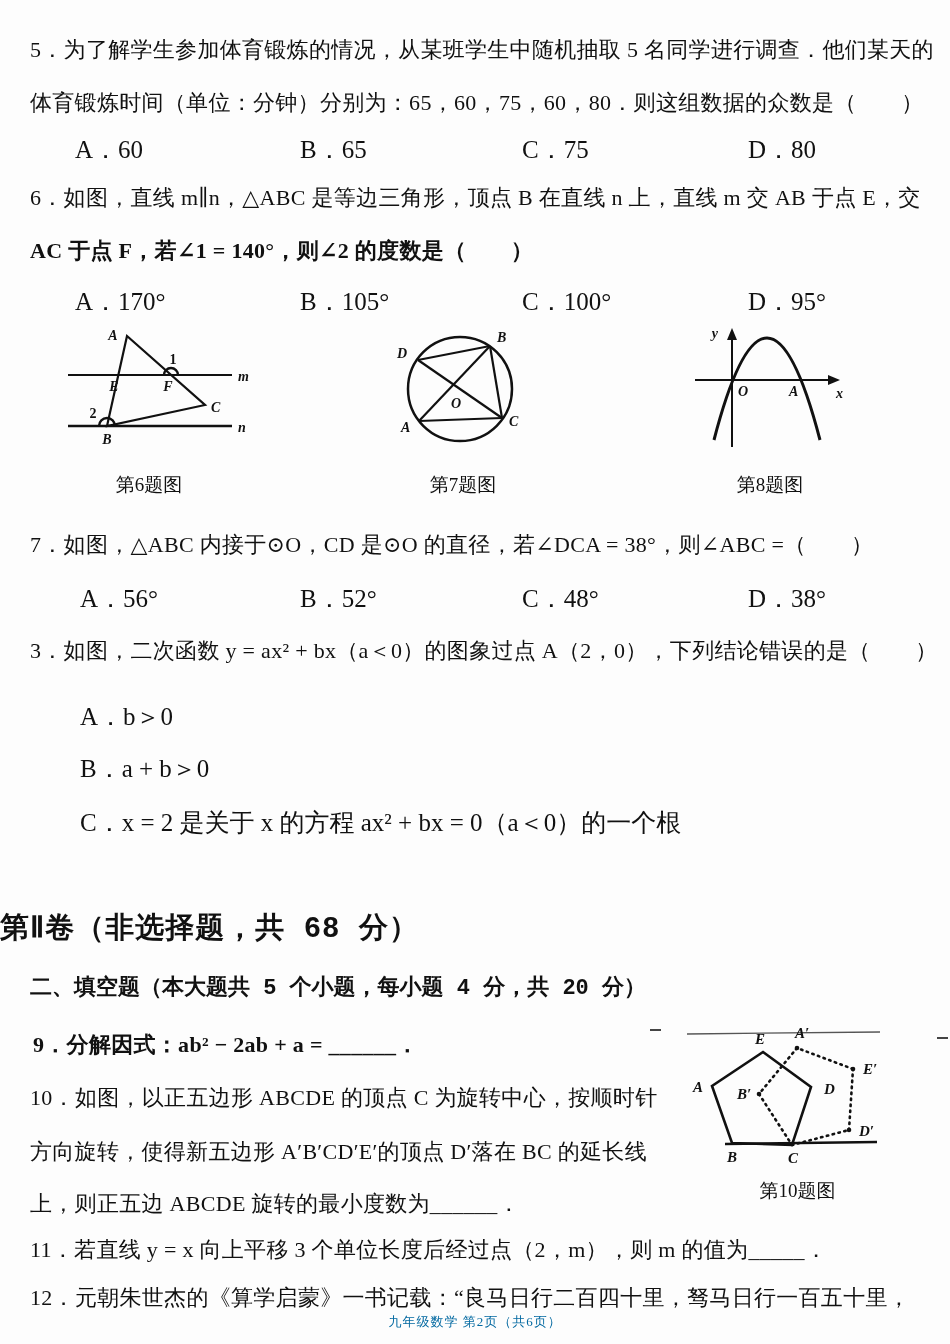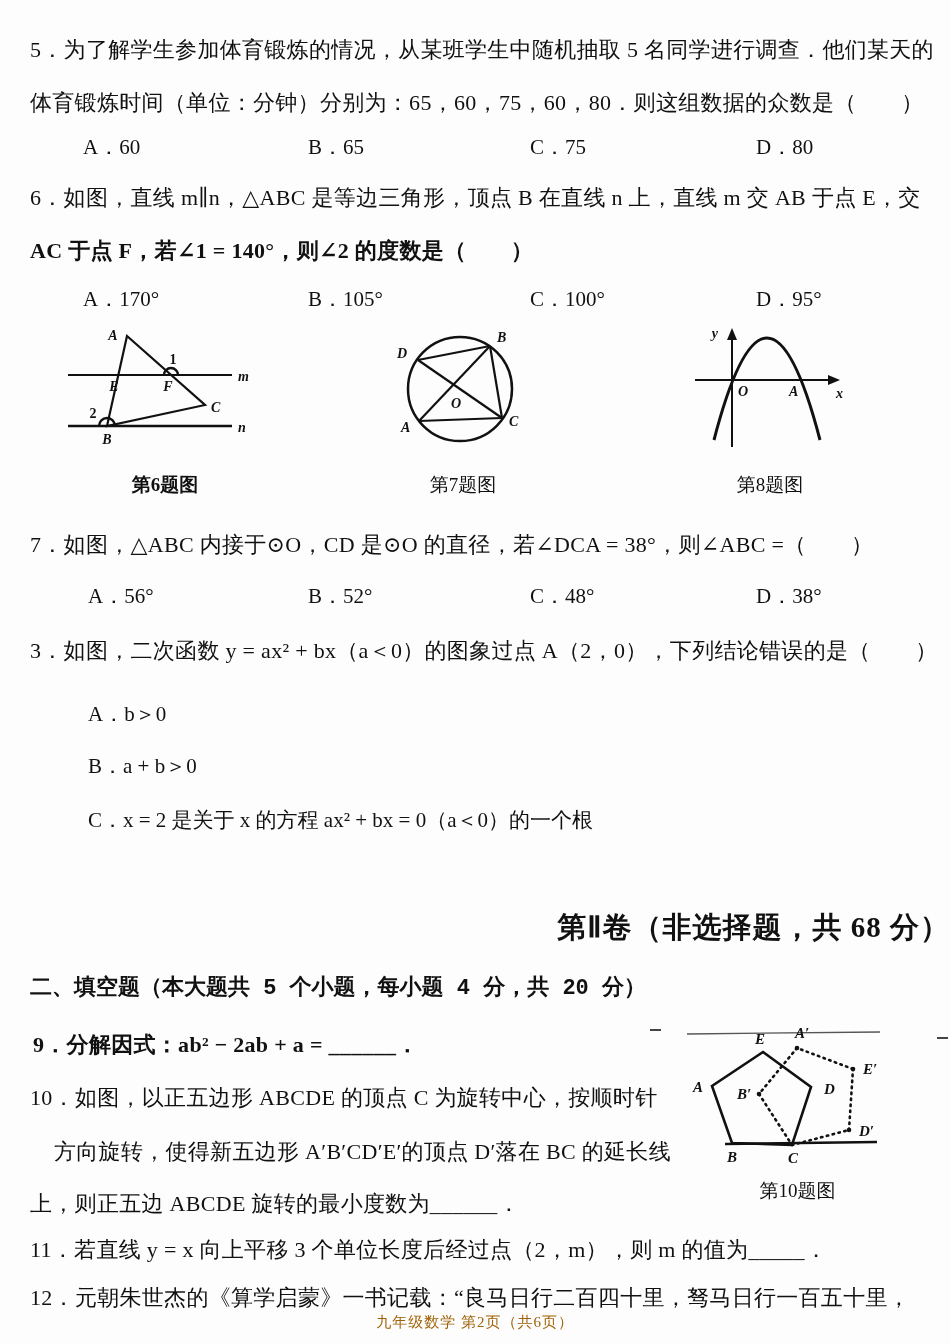--- a/index.html
+++ b/index.html
@@ -14,28 +14,27 @@
   .line{
     position:absolute;
     white-space:nowrap;
     font-size:22px;
     line-height:1.2;
     letter-spacing:0.3px;
   }
   .opt{
     position:absolute;
     white-space:nowrap;
-    font-size:21px;
-    margin-left:8px;
+    font-size:25px;
   }
   .sec-title{
     position:absolute;
     left:0;width:950px;
-    text-align:right;
-    font-family:Liberation Serif, serif;
+    text-align:left;
+    font-family:Liberation Mono, monospace;
     font-weight:bold;
     font-size:29px;
     letter-spacing:1px;
   }
   .sub-head{
     position:absolute;
     white-space:nowrap;
     font-family:Liberation Mono, monospace;
     font-weight:bold;
     font-size:22px;
@@ -43,22 +42,22 @@
   .caption{
     position:absolute;
     text-align:center;
     font-size:19px;
     white-space:nowrap;
   }
   .footer{
     position:absolute;
     left:0;width:950px;
     text-align:center;
-    font-size:15px;
-    color:#a16207;
+    font-size:13px;
+    color:#0369a1;
     letter-spacing:1px;
   }
   svg{position:absolute;overflow:visible;}
   svg text{
     font-family:"Liberation Serif","DejaVu Serif",serif;
     font-weight:bold;
     font-style:italic;
     fill:#111;
   }
   svg text.upright{font-style:normal;}
@@ -92,21 +91,21 @@
     <text x="58" y="14" font-size="14" text-anchor="middle">A</text>
     <text x="59" y="65" font-size="14" text-anchor="middle">E</text>
     <text x="113" y="65" font-size="14" text-anchor="middle">F</text>
     <text x="118" y="38" font-size="14" text-anchor="middle" class="upright">1</text>
     <text x="183" y="55" font-size="14">m</text>
     <text x="156" y="86" font-size="14">C</text>
     <text x="38" y="92" font-size="14" text-anchor="middle" class="upright">2</text>
     <text x="52" y="118" font-size="14" text-anchor="middle">B</text>
     <text x="183" y="106" font-size="14">n</text>
   </svg>
-  <div class="caption" style="left:65px;top:472px;width:200px;font-weight:bold;">第6题图</div>
+  <div class="caption" style="left:49px;top:472px;width:200px;">第6题图</div>
 
   <svg style="left:393px;top:330px;" width="140" height="130" viewBox="0 0 140 130">
     <circle class="stroke" cx="67" cy="59" r="52" stroke-width="2.5"></circle>
     <line class="stroke" x1="25" y1="30" x2="97" y2="16" stroke-width="2.2"></line>
     <line class="stroke" x1="97" y1="16" x2="109" y2="88" stroke-width="2.2"></line>
     <line class="stroke" x1="26" y1="91" x2="109" y2="88" stroke-width="2.2"></line>
     <line class="stroke" x1="26" y1="91" x2="97" y2="16" stroke-width="2.2"></line>
     <line class="stroke" x1="25" y1="30" x2="109" y2="88" stroke-width="2.2"></line>
     <text x="104" y="12" font-size="14">B</text>
     <text x="4" y="28" font-size="14">D</text>
@@ -138,21 +137,21 @@
   <div class="line" style="left:30px;top:638px;">3．如图，二次函数 y = ax² + bx（a＜0）的图象过点 A（2，0），下列结论错误的是（　　）</div>
   <div class="opt" style="left:80px;top:700px;">A．b＞0</div>
   <div class="opt" style="left:80px;top:752px;">B．a + b＞0</div>
   <div class="opt" style="left:80px;top:806px;">C．x = 2 是关于 x 的方程 ax² + bx = 0（a＜0）的一个根</div>
 
   <div class="sec-title" style="top:908px;">第Ⅱ卷（非选择题，共 68 分）</div>
   <div class="sub-head" style="left:30px;top:972px;">二、填空题（本大题共 5 个小题，每小题 4 分，共 20 分）</div>
 
   <div class="line" style="left:33px;top:1032px;font-weight:bold;">9．分解因式：ab² − 2ab + a = ______．</div>
   <div class="line" style="left:30px;top:1085px;">10．如图，以正五边形 ABCDE 的顶点 C 为旋转中心，按顺时针</div>
-  <div class="line" style="left:30px;top:1139px;margin-left:24px;">方向旋转，使得新五边形 A′B′CD′E′的顶点 D′落在 BC 的延长线</div>
+  <div class="line" style="left:30px;top:1139px;">方向旋转，使得新五边形 A′B′CD′E′的顶点 D′落在 BC 的延长线</div>
   <div class="line" style="left:30px;top:1191px;">上，则正五边 ABCDE 旋转的最小度数为______．</div>
   <div class="line" style="left:30px;top:1237px;">11．若直线 y = x 向上平移 3 个单位长度后经过点（2，m），则 m 的值为_____．</div>
   <div class="line" style="left:30px;top:1285px;">12．元朝朱世杰的《算学启蒙》一书记载：“良马日行二百四十里，驽马日行一百五十里，</div>
 
   <svg style="left:645px;top:1008px;" width="305" height="165" viewBox="0 0 305 165">
     <line x1="5" y1="22" x2="16" y2="22" stroke="#444" stroke-width="2"></line>
     <line x1="42" y1="26" x2="235" y2="24" stroke="#555" stroke-width="1.3"></line>
     <line x1="292" y1="30" x2="303" y2="30" stroke="#444" stroke-width="2"></line>
     <polygon class="stroke" points="118,44 166,79 147,137 87,135 67,78" stroke-width="2.6"></polygon>
     <line class="stroke" x1="80" y1="136" x2="232" y2="134" stroke-width="2.4"></line>

